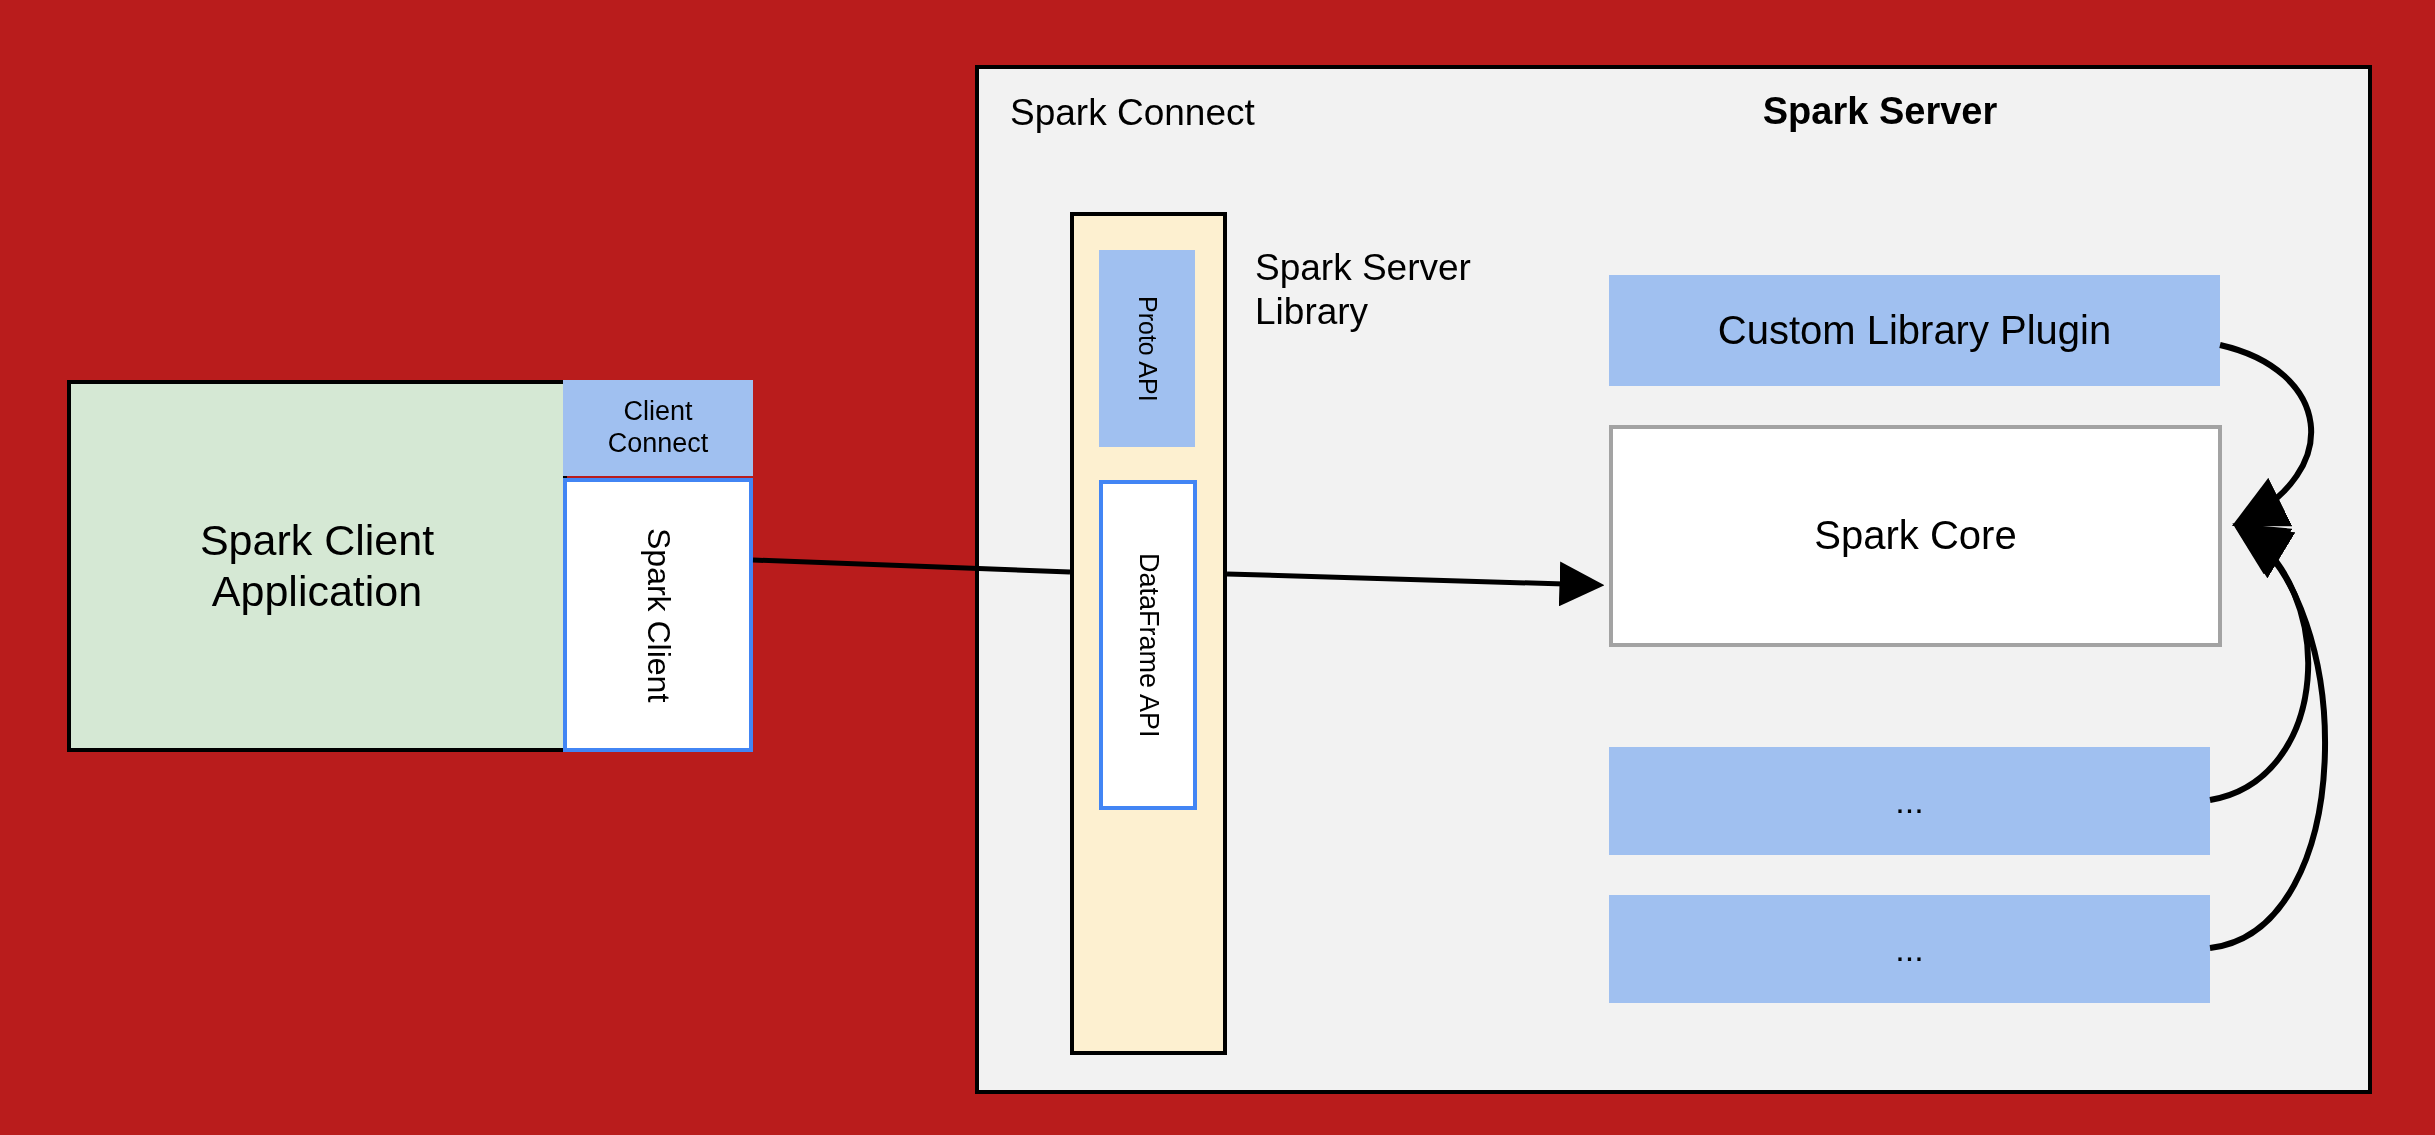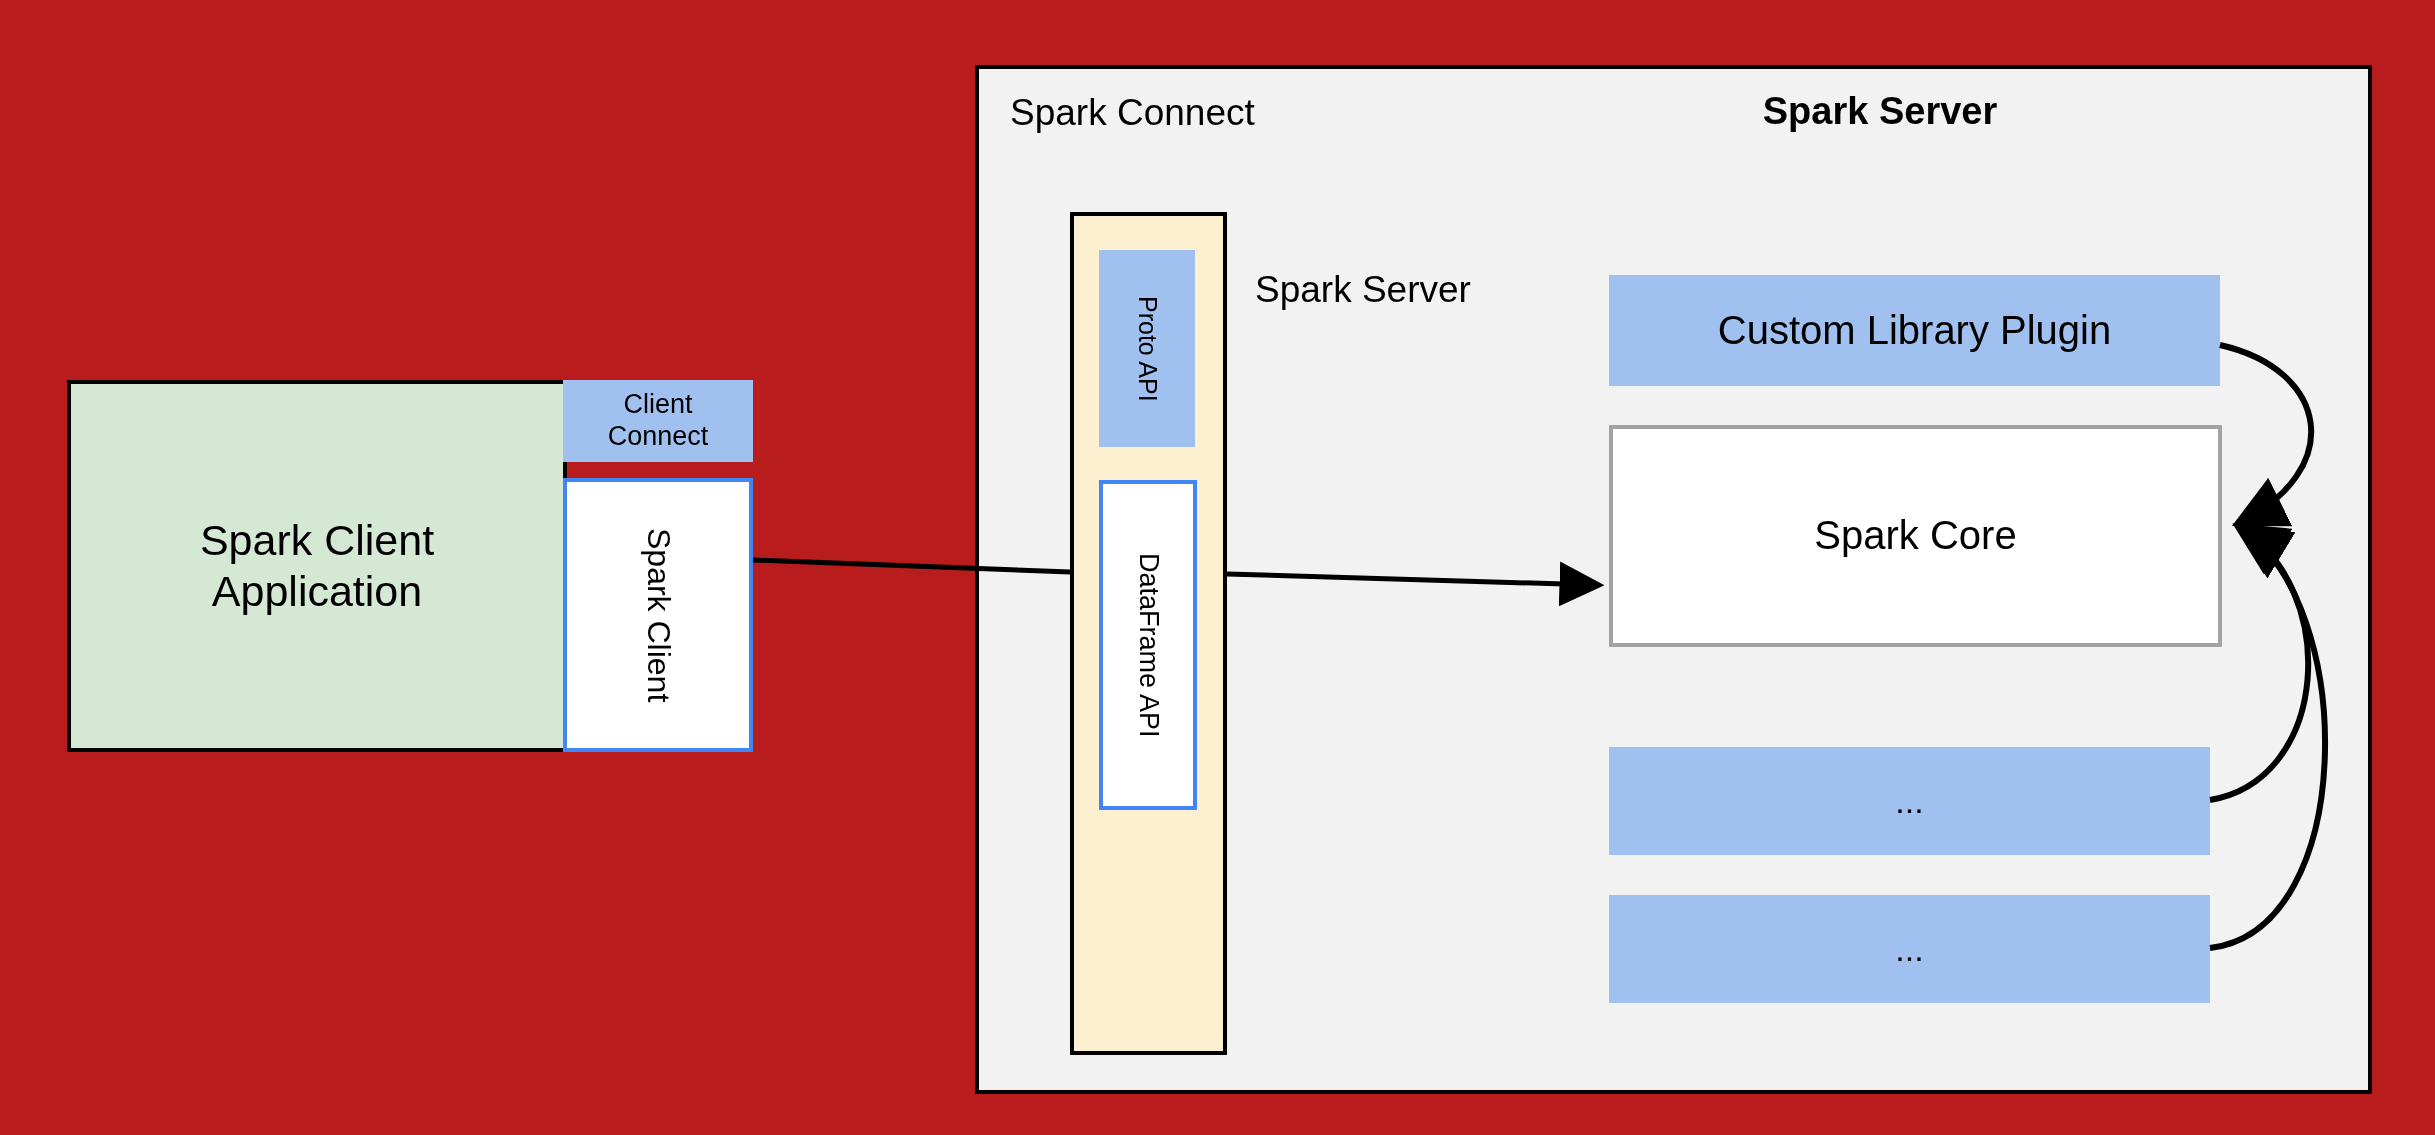--- a/index.html
+++ b/index.html
@@ -39,21 +39,21 @@
     border: 4px solid #000000;
     font-size: 43px;
   }
   #client-app .label { padding: 0 18px; }
 
   
   #client-package {
     left: 563px;
     top: 380px;
     width: 190px;
-    height: 82px;
+    height: 96px;
     background: #a0c0f0;
     font-size: 27px;
   }
 
   
   #spark-client {
     left: 563px;
     top: 478px;
     width: 190px;
     height: 274px;
@@ -206,20 +206,21 @@
   <div class="node" id="proto-api">
     <span class="vert-text">Proto API</span>
   </div>
 
   <div class="node" id="dataframe-api">
     <span class="vert-text">DataFrame API</span>
   </div>
 
   <div class="node" id="spark-server-library-label">
     <span class="l1">Spark Server</span>
+    <span class="l2">Library</span>
   </div>
 
   <div class="node" id="custom-library-plugin">
     <span>Custom Library Plugin</span>
   </div>
 
   <div class="node" id="spark-core">
     <span>Spark Core</span>
   </div>
 

